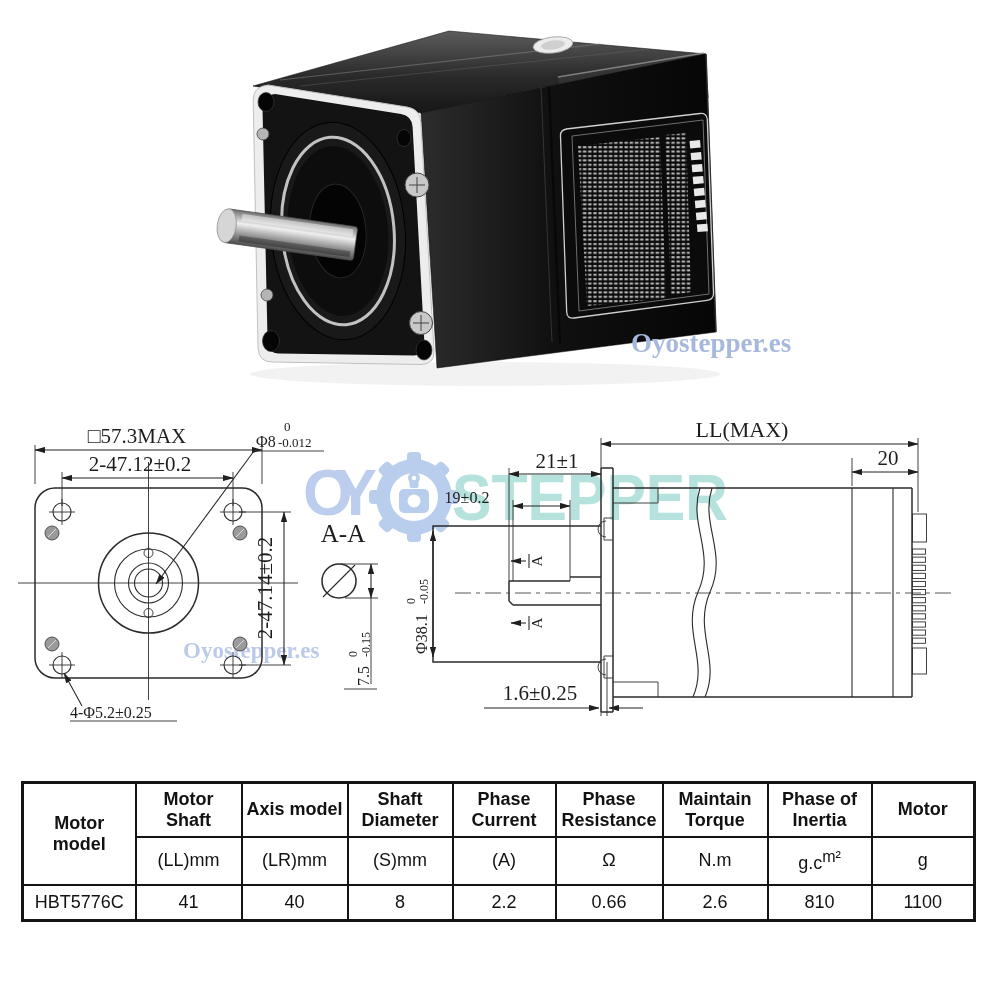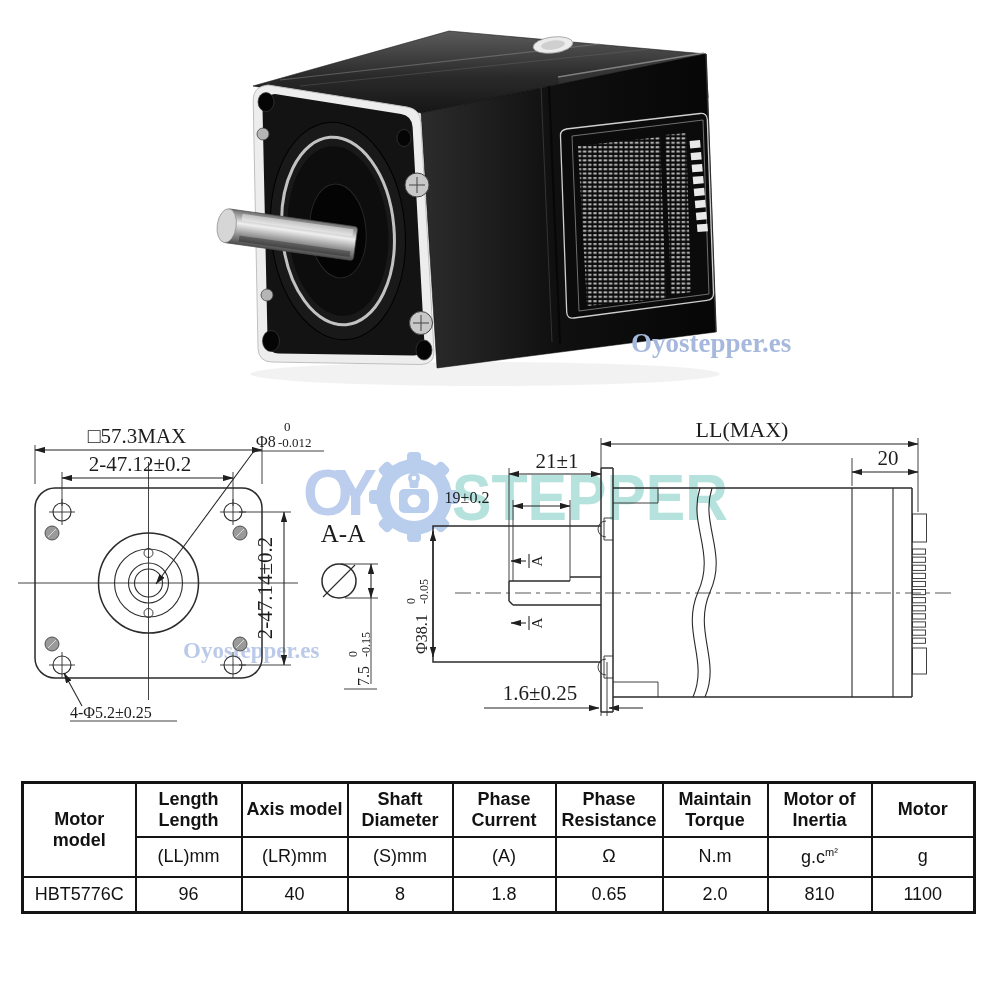--- a/index.html
+++ b/index.html
@@ -12,22 +12,22 @@
   .ln{stroke:#2b2b2b;stroke-width:1.5;fill:none;}
   .lm{stroke:#2b2b2b;stroke-width:1.1;fill:none;}
   .lt{stroke:#2e2e2e;stroke-width:0.9;fill:none;}
   .dimln{stroke:#222;stroke-width:1.05;fill:none;}
   
   .spec{position:absolute;left:21px;top:781px;width:952px;border-collapse:collapse;
         table-layout:fixed;border:3px solid #141414;color:#121212;text-align:center;}
   .spec th,.spec td{border:2px solid #141414;padding:0;vertical-align:middle;overflow:hidden;}
   .spec th{font-size:18px;font-weight:bold;line-height:1.18;}
   .spec .unit,.spec .val{font-size:18px;font-weight:normal;}
-  .spec .unit sup{font-size:11px;}
-  .r1{height:54px;} .r2{height:40px;} .r3{height:36px;}
+  .spec .unit sup{font-size:16px;}
+  .r1{height:54px;} .r2{height:48px;} .r3{height:36px;}
   .wrapnarrow{display:inline-block;max-width:72px;}
 </style>
 </head>
 <body>
 
 <div class="stage">
 
 <svg width="990" height="775" viewBox="0 0 990 775">
   <defs>
     <marker id="ar" viewBox="0 0 10 6" refX="9.6" refY="3" markerWidth="10" markerHeight="6" orient="auto-start-reverse">
@@ -350,46 +350,46 @@
         <col style="width:107px">
     <col style="width:105px">
         <col style="width:104px">
         <col style="width:103px">
   </colgroup>
   <tbody>
         <tr class="r1">
     <th rowspan="2">
       <span class="wrapnarrow">Motor model</span></th>
     <th>
-      <span class="wrapnarrow">Length Length</span></th>
+      <span class="wrapnarrow">Motor Shaft</span></th>
     <th>Axis model</th>
     <th>Shaft Diameter</th>
     <th>Phase Current</th>
     <th>Phase Resistance</th>
     <th>Maintain Torque</th>
-    <th>Motor of Inertia</th>
+    <th>Phase of Inertia</th>
     <th>Motor</th>
   </tr>
   <tr class="r2">
     <td class="unit">(LL)mm</td>
     <td class="unit">(LR)mm</td>
     <td class="unit">(S)mm</td>
     <td class="unit">(A)</td>
     <td class="unit">Ω</td>
     <td class="unit">N.m</td>
     <td class="unit"><span>g.c</span><sup>m²</sup></td>
     <td class="unit">g</td>
   </tr>
   <tr class="r3">
     <td class="val">HBT5776C</td>
-    <td class="val">96</td>
+    <td class="val">41</td>
     <td class="val">40</td>
     <td class="val">8</td>
-    <td class="val">1.8</td>
-    <td class="val">0.65</td>
-    <td class="val">2.0</td>
+    <td class="val">2.2</td>
+    <td class="val">0.66</td>
+    <td class="val">2.6</td>
     <td class="val">810</td>
     <td class="val">1100</td>
   </tr>
 </tbody>
     </table>
 
 </div>
 
 </body></html>

